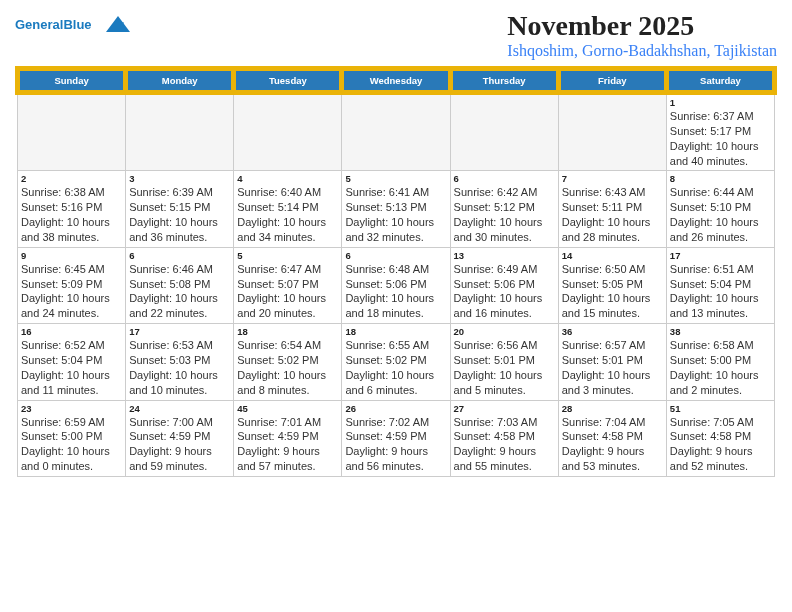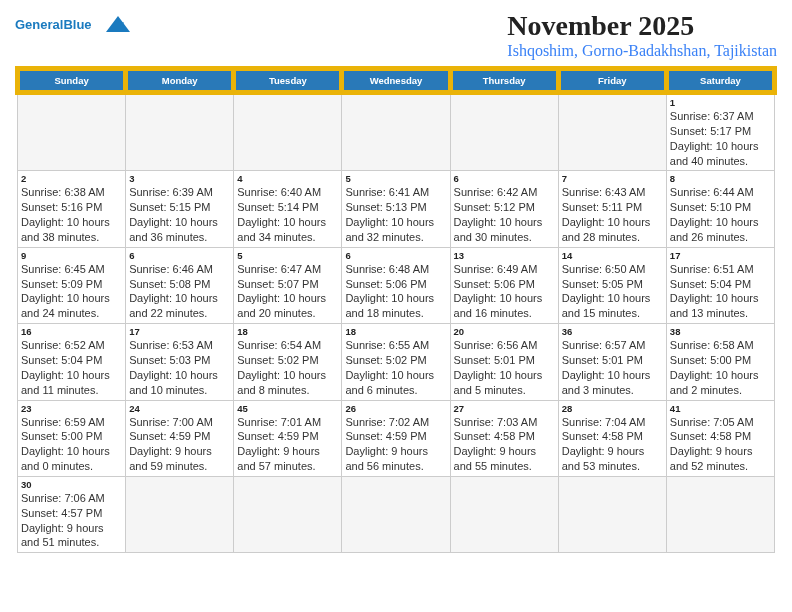--- a/index.html
+++ b/index.html
@@ -241,31 +241,19 @@
           </td>
           <td>
             <span class="day-number">27</span>
             <div class="day-info">Sunrise: 7:03 AM<br>Sunset: 4:58 PM<br>Daylight: 9 hours and 55 minutes.</div>
           </td>
           <td>
             <span class="day-number">28</span>
             <div class="day-info">Sunrise: 7:04 AM<br>Sunset: 4:58 PM<br>Daylight: 9 hours and 53 minutes.</div>
           </td>
           <td>
-            <span class="day-number">41</span>
+            <span class="day-number">51</span>
             <div class="day-info">Sunrise: 7:05 AM<br>Sunset: 4:58 PM<br>Daylight: 9 hours and 52 minutes.</div>
           </td>
-        </tr>
-        <tr>
-          <td>
-            <span class="day-number">30</span>
-            <div class="day-info">Sunrise: 7:06 AM<br>Sunset: 4:57 PM<br>Daylight: 9 hours and 51 minutes.</div>
-          </td>
-          <td class="empty"></td>
-          <td class="empty"></td>
-          <td class="empty"></td>
-          <td class="empty"></td>
-          <td class="empty"></td>
-          <td class="empty"></td>
         </tr>
       </tbody>
   </table>
 </div>
 
 </body></html>

